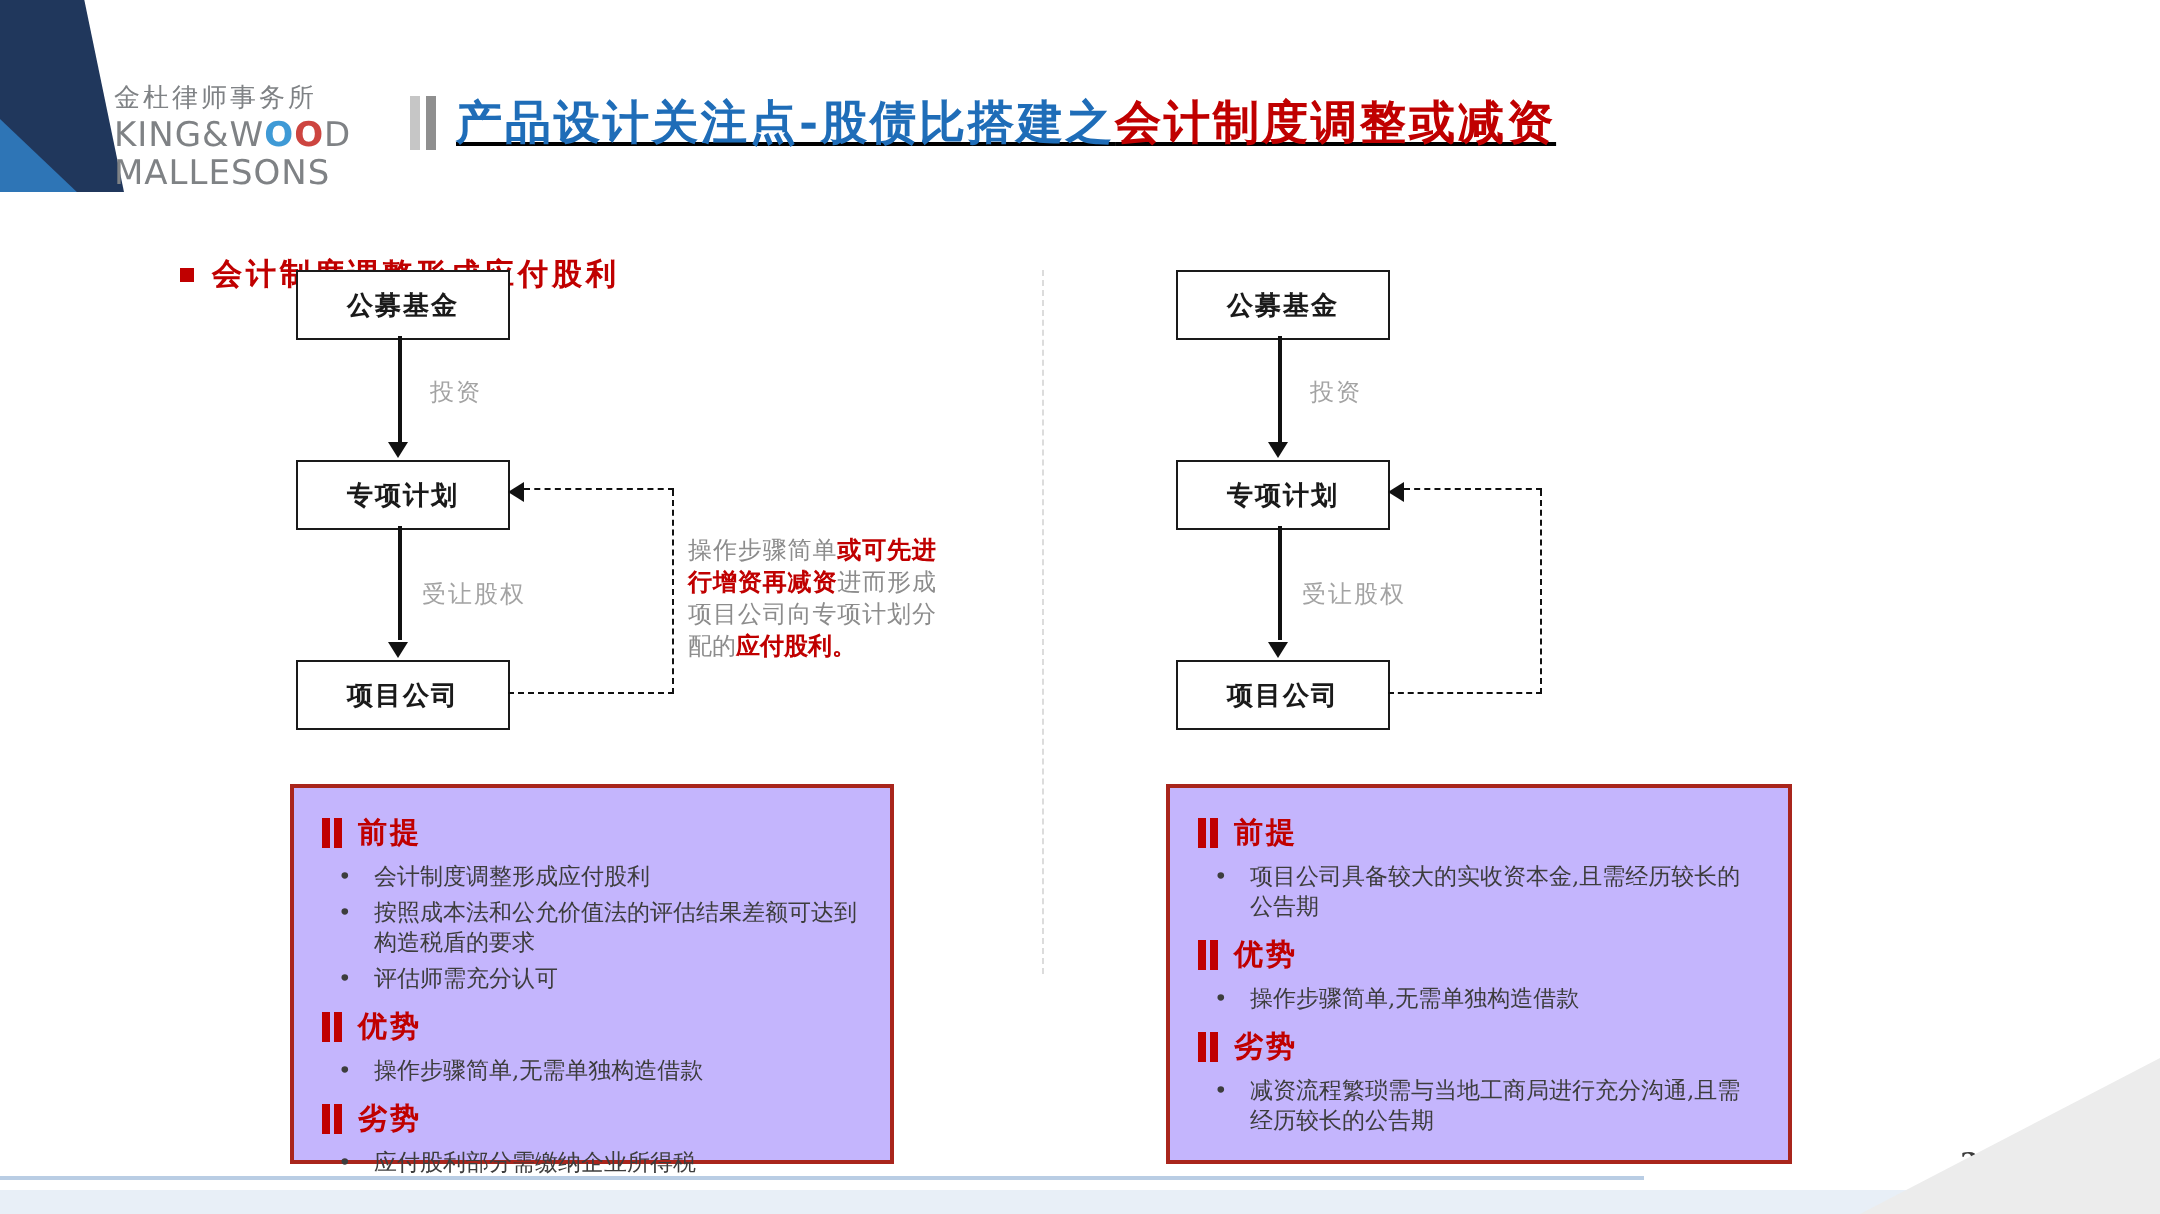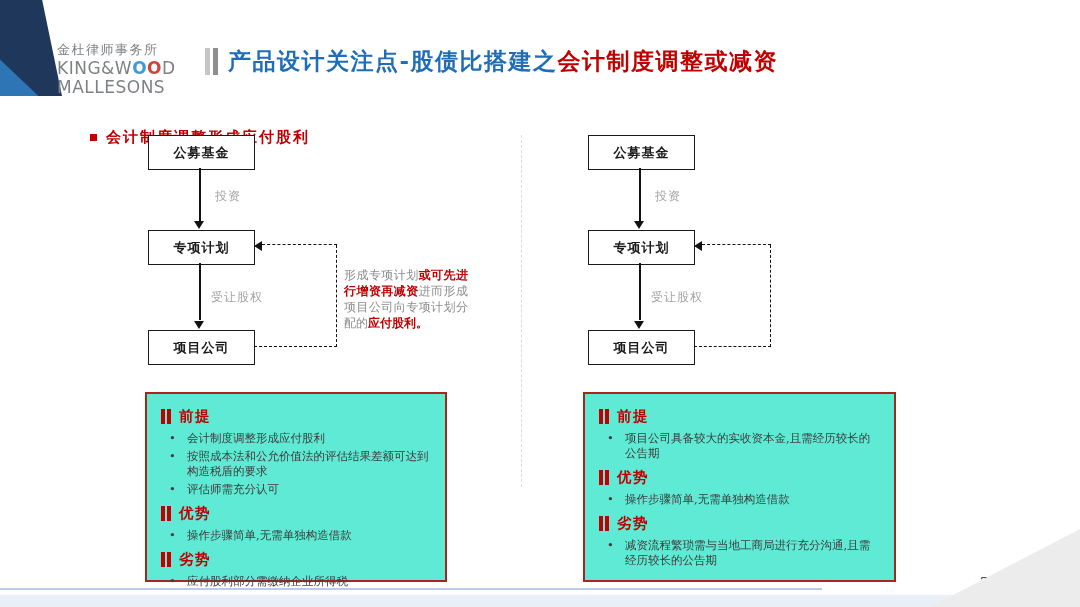--- a/index.html
+++ b/index.html
@@ -10,21 +10,21 @@
   .logo-navy{position:absolute;left:0;top:0;width:100%;height:100%;background:#20375c;
              clip-path:polygon(0 0,68% 0,100% 100%,0 100%);}
   .logo-blue{position:absolute;left:0;top:0;width:100%;height:100%;background:#2e75b6;
              clip-path:polygon(0 62%,62% 100%,0 100%);}
   .logo-text{position:absolute;left:57px;top:40px;color:#7f8285;line-height:19px;}
   .logo-cn{font-size:13px;letter-spacing:1.5px;}
   .logo-en{font-size:17px;letter-spacing:.5px;font-weight:500;}
   .o-blue{color:#3f9ad6;font-weight:bold;}
   .o-red{color:#cd4540;font-weight:bold;}
   
-  .title{position:absolute;left:205px;top:46px;display:flex;align-items:center;}
+  .title{position:absolute;left:205px;top:46px;display:flex;align-items:center;text-decoration:underline;}
   .tbar1{width:5px;height:27px;background:#c6c6c6;margin-right:3px;}
   .tbar2{width:5px;height:27px;background:#8f8f8f;margin-right:10px;}
   .title-text{font-size:23px;font-weight:bold;letter-spacing:1.5px;
               font-family:"DejaVu Serif","Liberation Serif",serif;}
   .t-blue{color:#1f6db8;}
   .t-red{color:#c00000;}
   
   .colhead{position:absolute;display:flex;align-items:center;}
   .sq{width:7px;height:7px;background:#c00000;margin-right:9px;}
   .colhead-text{color:#c00000;font-weight:bold;font-size:15px;letter-spacing:2px;
@@ -38,21 +38,21 @@
            border-right:5px solid transparent;border-top:8px solid #111;}
   .ah-left{position:absolute;width:0;height:0;border-top:5px solid transparent;
            border-bottom:5px solid transparent;border-right:8px solid #111;}
   .flabel{position:absolute;font-size:12px;color:#a3a3a3;letter-spacing:1px;}
   .dash-h{position:absolute;border-top:1.5px dashed #111;}
   .dash-v{position:absolute;border-left:1.5px dashed #111;}
   .note{position:absolute;font-size:12px;line-height:16px;color:#8c8c8c;text-align:justify;
         font-family:"DejaVu Serif","Liberation Serif",serif;}
   .note .em{color:#c00000;font-weight:bold;}
   
-  .panel{position:absolute;border:2px solid #a9251c;background:#5eead4;padding:6px 14px;box-sizing:border-box;}
+  .panel{position:absolute;border:2px solid #a9251c;background:#c4b5fd;padding:6px 14px;box-sizing:border-box;}
   .sect{display:flex;align-items:center;margin:7px 0 5px 0;}
   .dbar{width:4px;height:15px;background:#c00000;}
   .dbar+.dbar{margin-left:2px;margin-right:8px;}
   .sect-title{color:#c00000;font-weight:bold;font-size:14.5px;letter-spacing:1.5px;
               font-family:"DejaVu Serif","Liberation Serif",serif;}
   .bullet{display:flex;font-size:11.5px;color:#3d3d3d;line-height:15px;margin:3px 0 3px 8px;
           font-family:"DejaVu Serif","Liberation Serif",serif;}
   .bullet .dot{width:18px;flex:0 0 18px;color:#3d3d3d;}
   
   .divider{position:absolute;left:521px;top:135px;height:352px;border-left:1px dashed #dcdcdc;}
@@ -101,21 +101,21 @@
   <div class="ah-down" style="left:194px;top:321px;"></div>
   <div class="flabel" style="left:211px;top:289px;">受让股权</div>
 
   <div class="fbox" style="left:148px;top:330px;">项目公司</div>
 
   <div class="ah-left" style="left:254px;top:241px;"></div>
   <div class="dash-h" style="left:262px;top:244px;width:75px;"></div>
   <div class="dash-v" style="left:336px;top:245px;height:102px;"></div>
   <div class="dash-h" style="left:254px;top:346px;width:83px;"></div>
 
-  <div class="note" style="left:344px;top:267px;width:124px;"><span>形成专项计划</span><span class="em">或可先进行增资再减资</span><span>进而形成项目公司向专项计划分配的</span><span class="em">应付股利。</span></div>
+  <div class="note" style="left:344px;top:267px;width:124px;"><span>操作步骤简单</span><span class="em">或可先进行增资再减资</span><span>进而形成项目公司向专项计划分配的</span><span class="em">应付股利。</span></div>
 
   <div class="panel" style="left:145px;top:392px;width:302px;height:190px;">
     <div class="sect">
       <span class="dbar"></span>
         <span class="dbar"></span>
       <span class="sect-title">前提</span>
     </div>
     <div class="bullet">
         <span class="dot">•</span>
         <span>会计制度调整形成应付股利</span>

